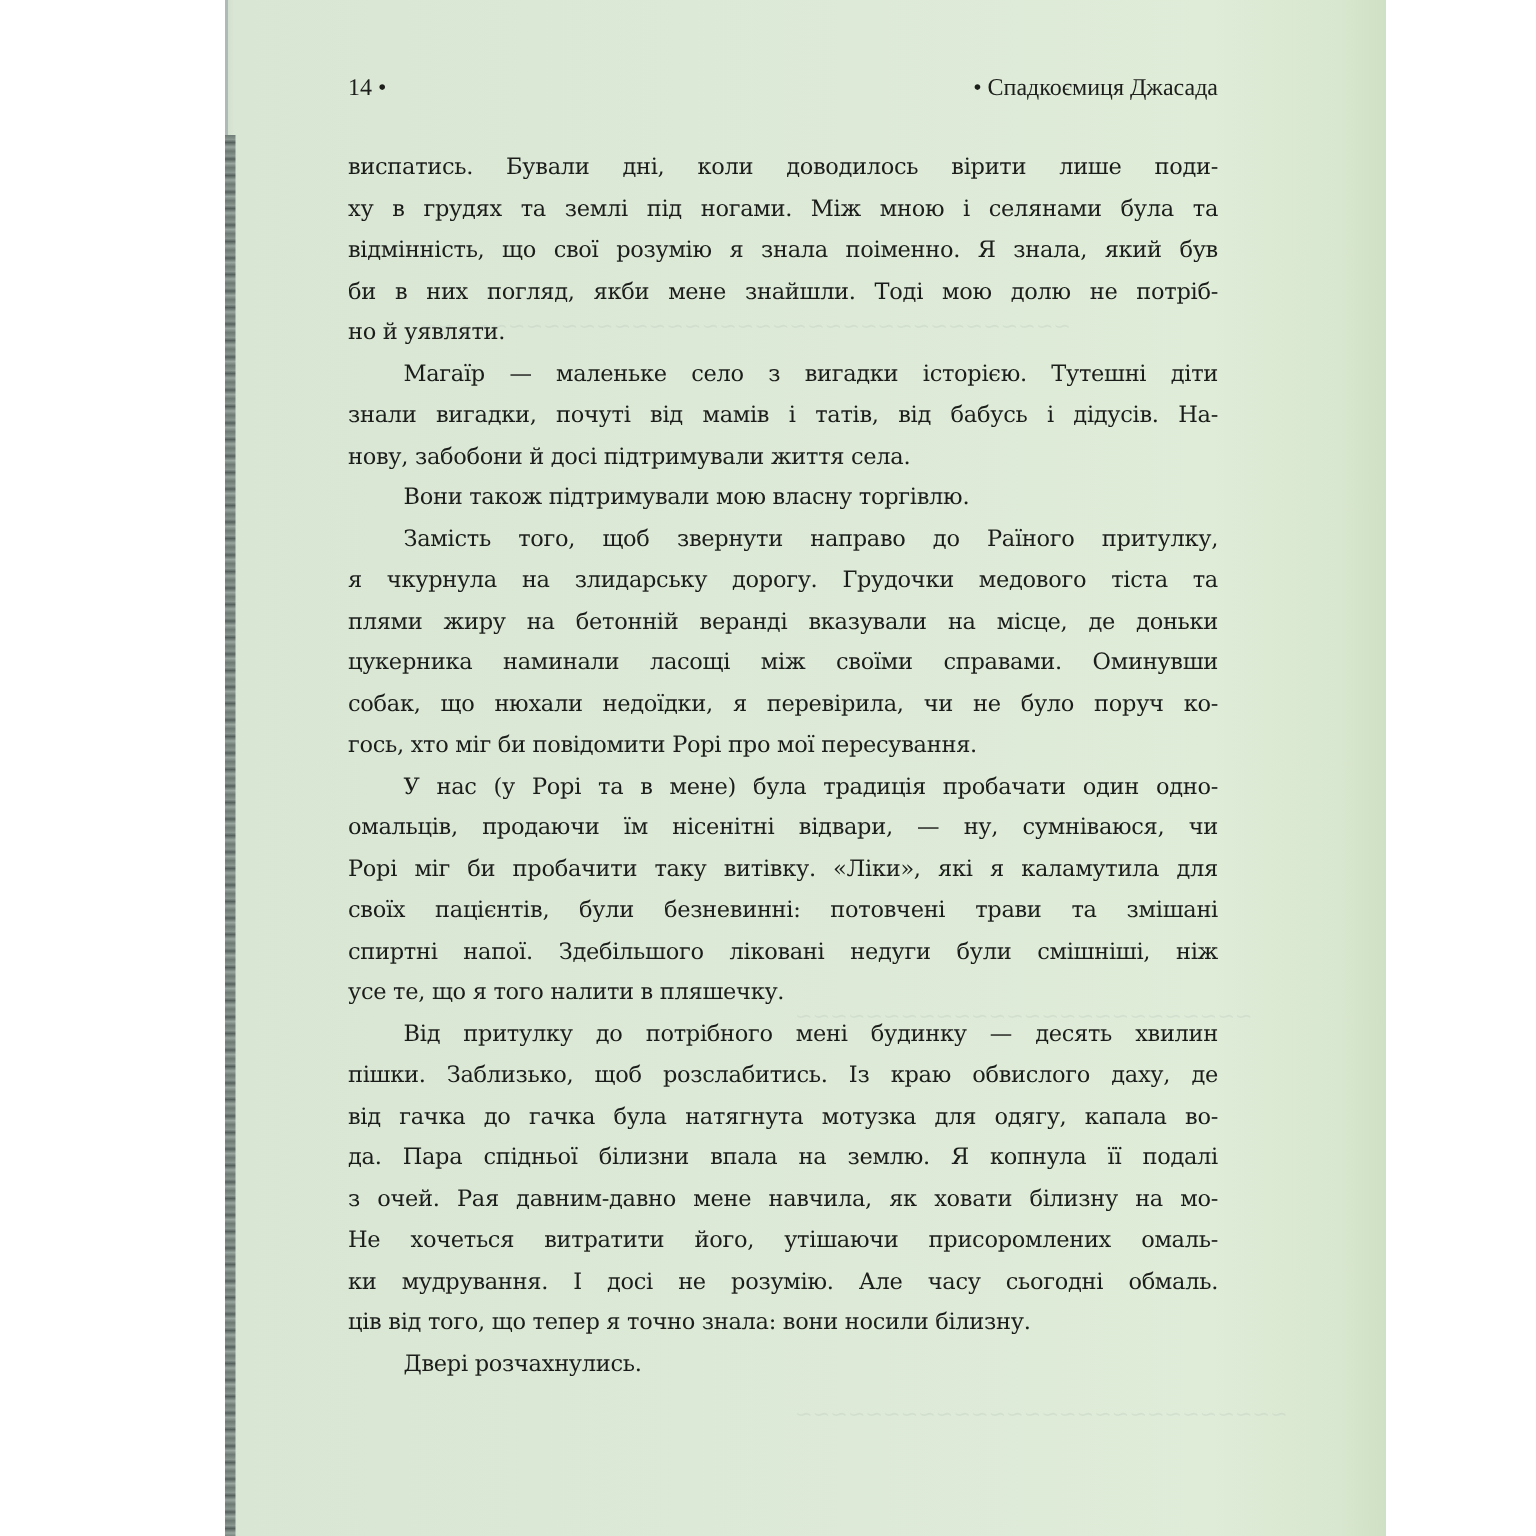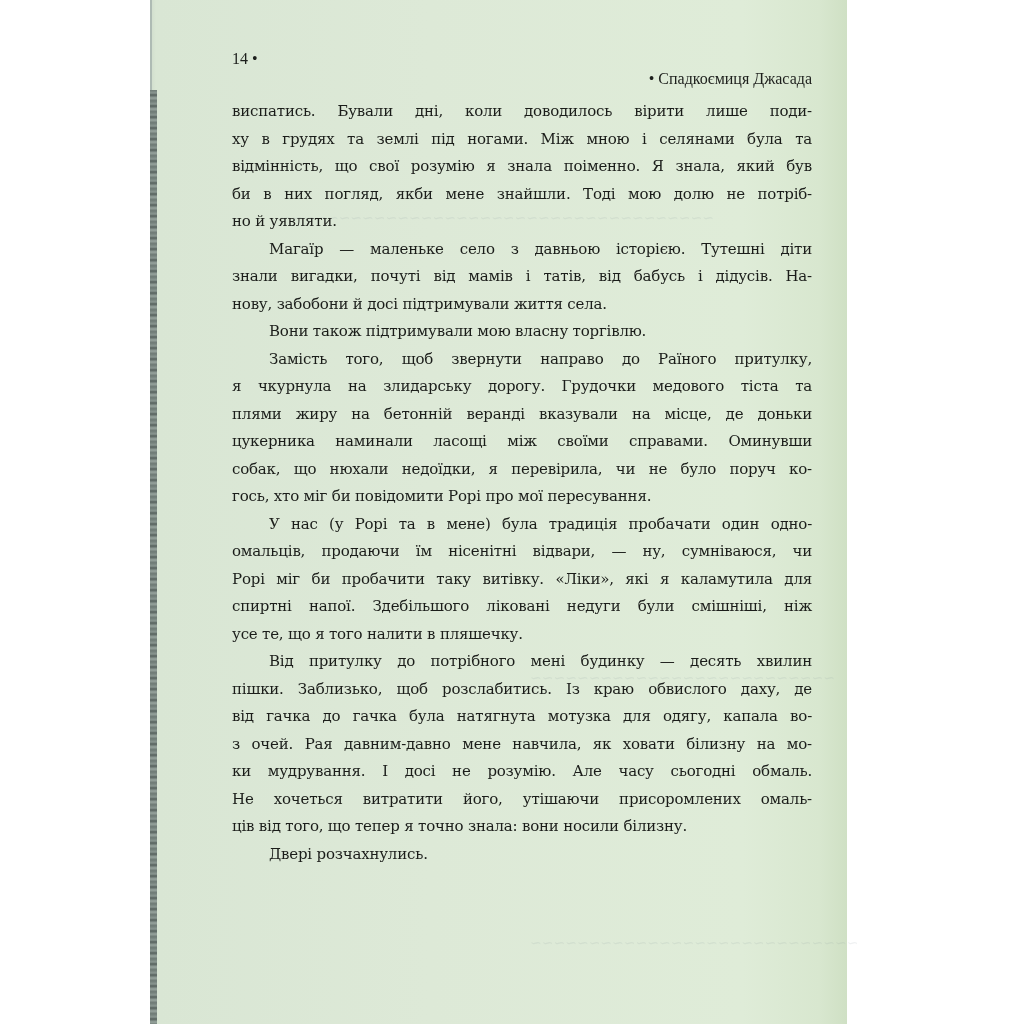--- a/index.html
+++ b/index.html
@@ -7,21 +7,21 @@
       padding: 0;
       width: 1024px;
       height: 1024px;
       background: #ffffff;
       overflow: hidden;
     }
     .page {
       position: absolute;
       left: 150px;
       top: 0;
-      width: 697px;
+      width: 774px;
       height: 1024px;
       background: linear-gradient(90deg, #cfdccc 0px, #d9e6d4 6px, #dde9d7 40%, #dfecd8 85%, #d8e7cf 96%, #cfe0c4 100%);
       box-sizing: border-box;
     }
     .page-edge-left {
       position: absolute;
       left: 0;
       top: 90px;
       width: 7px;
       height: 934px;
@@ -48,21 +48,20 @@
     }
     .folio {
       position: absolute;
       left: 0;
       top: 0;
     }
     .book-title {
       position: absolute;
       right: 0;
       top: 0;
-      margin-top: 20px;
     }
     .body-text {
       position: absolute;
       top: 98px;
       left: 82px;
       width: 580px;
       font-family: "DejaVu Serif", serif;
       font-size: 15px;
       line-height: 27.5px;
       color: #1b1d1a;
@@ -108,48 +107,50 @@
 
   <div class="body-text" id="body-text">
       <div>
         <span class="line">виспатись. Бували дні, коли доводилось вірити лише поди-</span>
         <span class="line">ху  в грудях та землі під ногами. Між мною і селянами була та</span>
         <span class="line">відмінність, що свої розумію я знала поіменно. Я знала, який був</span>
         <span class="line">би в них погляд, якби мене знайшли. Тоді мою долю не потріб-</span>
         <span class="line last">но й уявляти.</span>
       </div>
       <div>
-        <span class="line indent">Магаїр — маленьке село з давньою історією. Тутешні діти</span>
+        <span class="line indent">Магаїр — маленьке село з вигадки історією. Тутешні діти</span>
         <span class="line">знали вигадки, почуті від мамів і татів, від бабусь і дідусів. На-</span>
         <span class="line last">нову, забобони й досі підтримували життя села.</span>
       </div>
       <div>
         <span class="line indent last">Вони також підтримували мою власну торгівлю.</span>
       </div>
       <div>
         <span class="line indent">Замість того, щоб звернути направо до Раїного притулку,</span>
         <span class="line">я чкурнула на злидарську дорогу. Грудочки медового тіста та</span>
         <span class="line">плями жиру на бетонній веранді вказували на місце, де доньки</span>
         <span class="line">цукерника наминали ласощі між своїми справами. Оминувши</span>
         <span class="line">собак, що нюхали недоїдки, я перевірила, чи не було поруч ко-</span>
         <span class="line last">гось, хто міг би повідомити Рорі про мої пересування.</span>
       </div>
       <div>
         <span class="line indent">У нас (у Рорі та в мене) була традиція пробачати один одно-</span>
         <span class="line">омальців, продаючи їм нісенітні відвари, — ну, сумніваюся, чи</span>
         <span class="line">Рорі міг би пробачити таку витівку. «Ліки», які я каламутила для</span>
+        <span class="line">своїх пацієнтів, були безневинні: потовчені трави та змішані</span>
         <span class="line">спиртні напої. Здебільшого ліковані недуги були смішніші, ніж</span>
         <span class="line last">усе те, що я того налити в пляшечку.</span>
       </div>
       <div>
         <span class="line indent">Від притулку до потрібного мені будинку — десять хвилин</span>
         <span class="line">пішки. Заблизько, щоб розслабитись. Із краю обвислого даху, де</span>
         <span class="line">від гачка до гачка була натягнута мотузка для одягу, капала во-</span>
+        <span class="line">да. Пара спідньої білизни впала на землю. Я копнула її подалі</span>
         <span class="line">з очей. Рая давним-давно мене навчила, як ховати білизну на мо-</span>
+        <span class="line">Не хочеться витратити його, утішаючи присоромлених омаль-</span>
         <span class="line">ки мудрування. І досі не розумію. Але часу сьогодні обмаль.</span>
-        <span class="line">Не хочеться витратити його, утішаючи присоромлених омаль-</span>
         <span class="line last">ців від того, що тепер я точно знала: вони носили білизну.</span>
       </div>
       <div>
         <span class="line indent last">Двері розчахнулись.</span>
       </div>
     </div>
 </div>
 
 </body></html>

